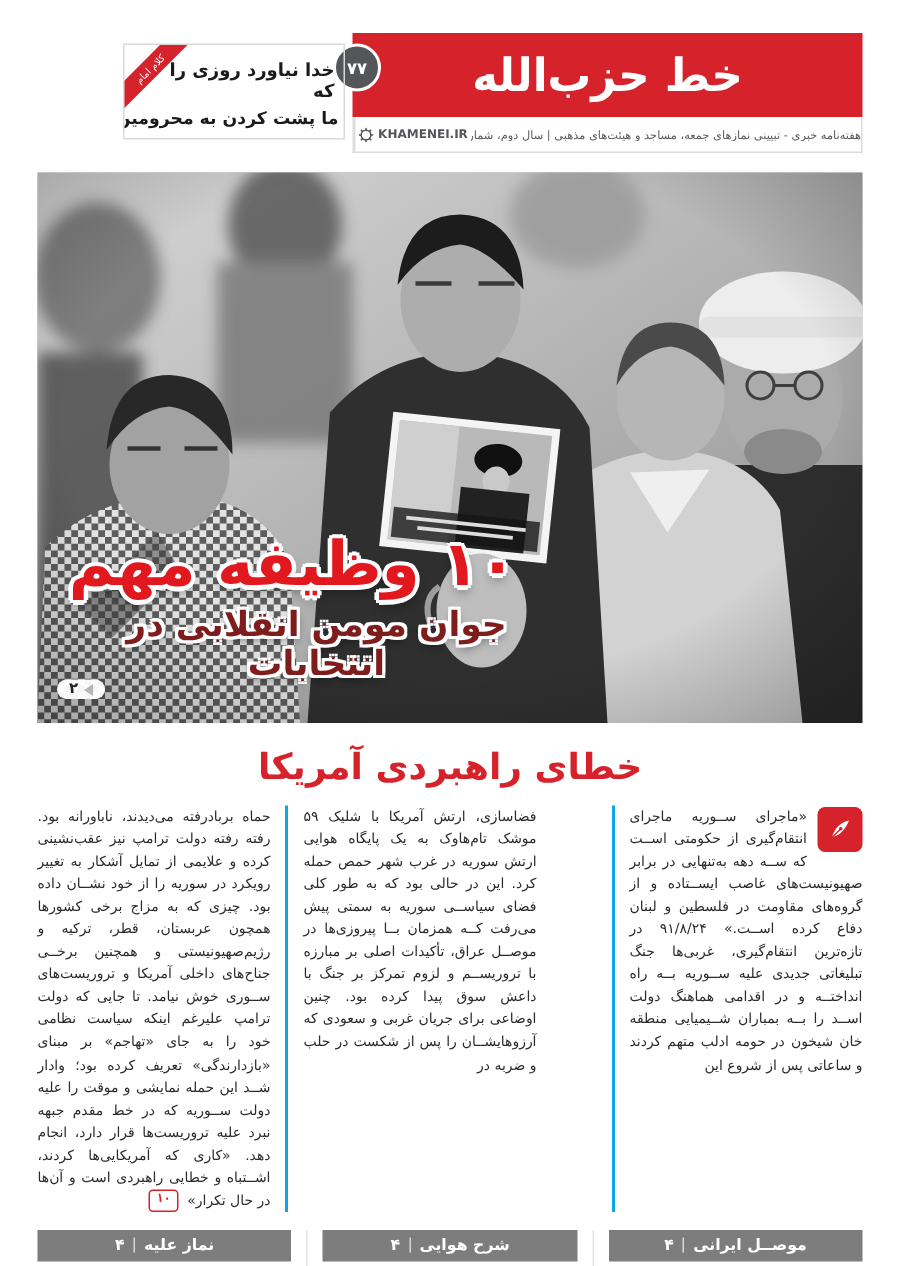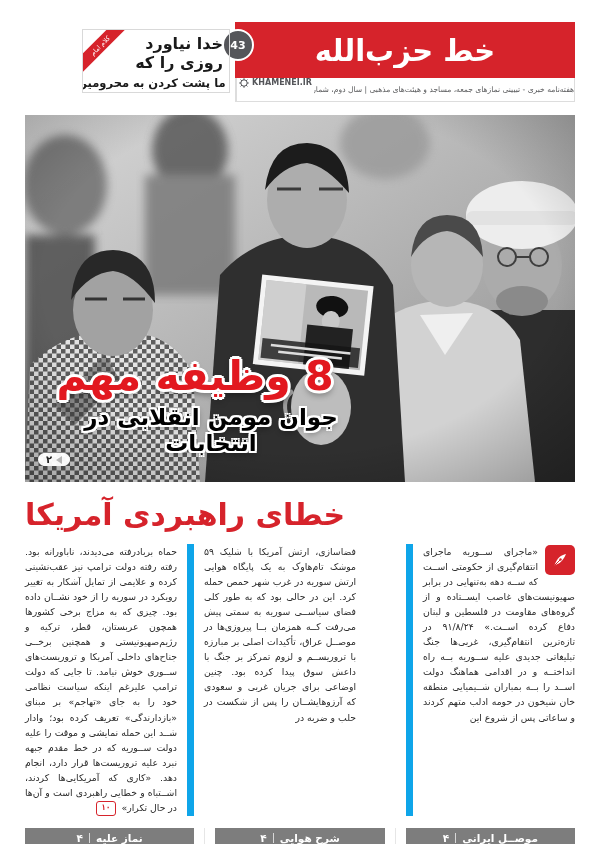--- a/index.html
+++ b/index.html
@@ -10,52 +10,52 @@
   
   .header { display:flex; align-items:flex-start; height:82px; }
   .logo-col { width:340px; flex:none; }
   .logo-box { position:relative; height:56px; background:#d6232b; display:flex; align-items:center; justify-content:center; }
   .logo-title { color:#fff; font-weight:bold; font-size:29px; letter-spacing:-1px; transform:scaleY(1.05); }
   .issue-badge { position:absolute; top:7px; left:-13px; width:32px; height:32px; border-radius:50%;
     background:#55565a; border:2px solid #fff; color:#fff; font-size:11px; font-weight:bold;
     display:flex; align-items:center; justify-content:center; }
   .meta-bar { height:24px; border:1px solid #ddd; border-top:none; display:flex; align-items:center; }
   .meta-line { flex:1; font-size:7.6px; color:#58595b; text-align:center; white-space:nowrap; overflow:hidden; }
-  .brand { flex:none; width:78px; border-left:1px solid #ddd; display:flex; justify-content:center; gap:3px;
+  .brand { flex:none; width:78px; border-left:1px solid #ddd; display:flex; align-items:center; justify-content:center; gap:3px;
     font-size:8px; font-weight:bold; color:#55565a; height:100%; }
   .quote-col { width:148px; flex:none; margin-right:5px; margin-top:7px; }
   .quote-box { position:relative; height:64px; border:1px solid #d9d9d9; overflow:hidden;
     display:flex; flex-direction:column; align-items:center; justify-content:center; padding:4px 6px 2px 14px; }
   .ribbon { position:absolute; top:9px; left:-21px; width:76px; transform:rotate(-45deg);
     background:#d6232b; color:#fff; font-size:6.5px; text-align:center; padding:2.5px 0; }
-  .quote-l1 { font-size:16px; font-weight:bold; color:#1a1a1a; }
+  .quote-l1 { font-size:12px; font-weight:bold; color:#1a1a1a; }
   .quote-l2 { font-size:11.5px; font-weight:bold; color:#1a1a1a; margin-top:4px; white-space:nowrap; }
 
   
   .cover { position:relative; margin-top:11px; width:550px; height:367px; background:#999; }
   .cover svg.scene { display:block; }
   .cover-title { position:absolute; left:10px; bottom:26px; width:340px; margin-left:0; right:auto;
     text-align:center; direction:rtl; left:auto; right:215px; width:330px; }
   .cover-title .t1 { font-size:41px; font-weight:bold; color:#e2181f; line-height:1.15;
     text-shadow:-2px -2px 0 #fff,2px -2px 0 #fff,-2px 2px 0 #fff,2px 2px 0 #fff,0 -3px 0 #fff,0 3px 0 #fff,-3px 0 0 #fff,3px 0 0 #fff,0 4px 7px rgba(0,0,0,.45); }
-  .cover-title .t2 { font-size:23px; font-weight:bold; color:#000000; margin-top:4px;
+  .cover-title .t2 { font-size:23px; font-weight:bold; color:#7f1d1d; margin-top:4px;
     text-shadow:-2px -2px 0 #fff,2px -2px 0 #fff,-2px 2px 0 #fff,2px 2px 0 #fff,0 -2px 0 #fff,0 2px 0 #fff,-2px 0 0 #fff,2px 0 0 #fff,0 3px 6px rgba(0,0,0,.45);margin-left:32px; }
   .page-pill { position:absolute; left:13px; bottom:16px; background:rgba(255,255,255,.95); border-radius:8px;
     padding:1px 8px; display:flex; direction:ltr; align-items:center; gap:4px; font-size:10px; font-weight:bold; color:#222; }
   .page-pill .tri { width:0; height:0; border-top:4px solid transparent; border-bottom:4px solid transparent; border-right:6px solid #b5b5b5; }
 
   
   .feature { margin-top:15px; }
   .kicker { text-align:center; font-size:11px; font-weight:bold; color:#4d4d4d; }
-  .headline { text-align:left; font-size:30px; font-weight:bold; color:#d6232b; margin-top:3px; }
+  .headline { text-align:center; font-size:24px; font-weight:bold; color:#d6232b; margin-top:3px; }
   .cols { display:flex; margin-top:12px; }
   .col { flex:1; padding:0 10px; font-size:9.3px; line-height:1.62; text-align:justify; color:#2a2a2a; }
   .col:first-child { padding-right:0;margin-left:40px; }
   .col:last-child { padding-left:0; }
-  .col:not(:last-child) { border-left:7px solid #0ea5e9; }
+  .col:not(:last-child) { border-left:2px solid #0ea5e9; }
   .pen-chip { float:right; width:30px; height:30px; margin:1px 0 4px 7px; background:#d6232b; border-radius:5px;
     display:flex; align-items:center; justify-content:center; }
   .jump { display:inline-block; border:1px solid #d6232b; color:#d6232b; border-radius:3px;
     font-size:8px; font-weight:bold; padding:0 4px; margin-right:3px; vertical-align:middle;font-family:Liberation Mono, monospace; }
 
   
   .sections { display:flex; margin-top:12px; }
   .scell { flex:1; padding:0 10px; text-align:center; }
   .scell:first-child { padding-right:0; }
   .scell:last-child { padding-left:0; }
@@ -68,21 +68,21 @@
 </style>
 </head>
 <body>
 
 <div class="page">
 
   <div class="header">
     <div class="logo-col">
       <div class="logo-box">
         <span class="logo-title">خط حزب‌الله</span>
-        <span class="issue-badge">43</span>
+        <span class="issue-badge">۷۷</span>
       </div>
       <div class="meta-bar">
         <span class="meta-line">هفته‌نامه خبری - تبیینی نمازهای جمعه، مساجد و هیئت‌های مذهبی | سال دوم، شماره ۷۷ | هفته چهارم فروردین ۹۶</span>
         <span class="brand" dir="ltr">
           <svg class="ico" width="10" height="10" viewBox="0 0 10 10">
             <circle cx="5" cy="5" r="3.2" fill="none" stroke="#55565a" stroke-width="1"></circle>
             <g stroke="#55565a" stroke-width="1">
               <line x1="5" y1="0.2" x2="5" y2="2"></line>
                 <line x1="5" y1="8" x2="5" y2="9.8"></line>
               <line x1="0.2" y1="5" x2="2" y2="5"></line>
@@ -172,21 +172,21 @@
       <g>
         <path d="M0 367 L5 250 Q40 215 95 215 Q150 218 168 260 L175 367 Z" fill="url(#kef)"></path>
         <ellipse cx="88" cy="195" rx="40" ry="46" fill="#a2a2a2"></ellipse>
         <path d="M46 185 Q50 135 88 135 Q130 137 130 188 Q108 158 88 156 Q64 158 46 185 Z" fill="#282828"></path>
         <path d="M60 184 h22 M98 184 h22" stroke="#333" stroke-width="3"></path>
         <path d="M30 290 L80 240 L95 265 L50 310 Z" fill="#3d3d3d" opacity="0.5"></path>
       </g>
       <rect width="550" height="367" fill="url(#vig)"></rect>
     </svg>
     <div class="cover-title">
-      <div class="t1">8 وظیفه مهم</div>
+      <div class="t1">۱۰ وظیفه مهم</div>
       <div class="t2">جوان مومن انقلابی در انتخابات</div>
     </div>
     <div class="page-pill">
       <span>۲</span>
       <span class="tri"></span>
     </div>
   </div>
 
   <div class="feature">
     <div class="headline">خطای راهبردی آمریکا</div>

